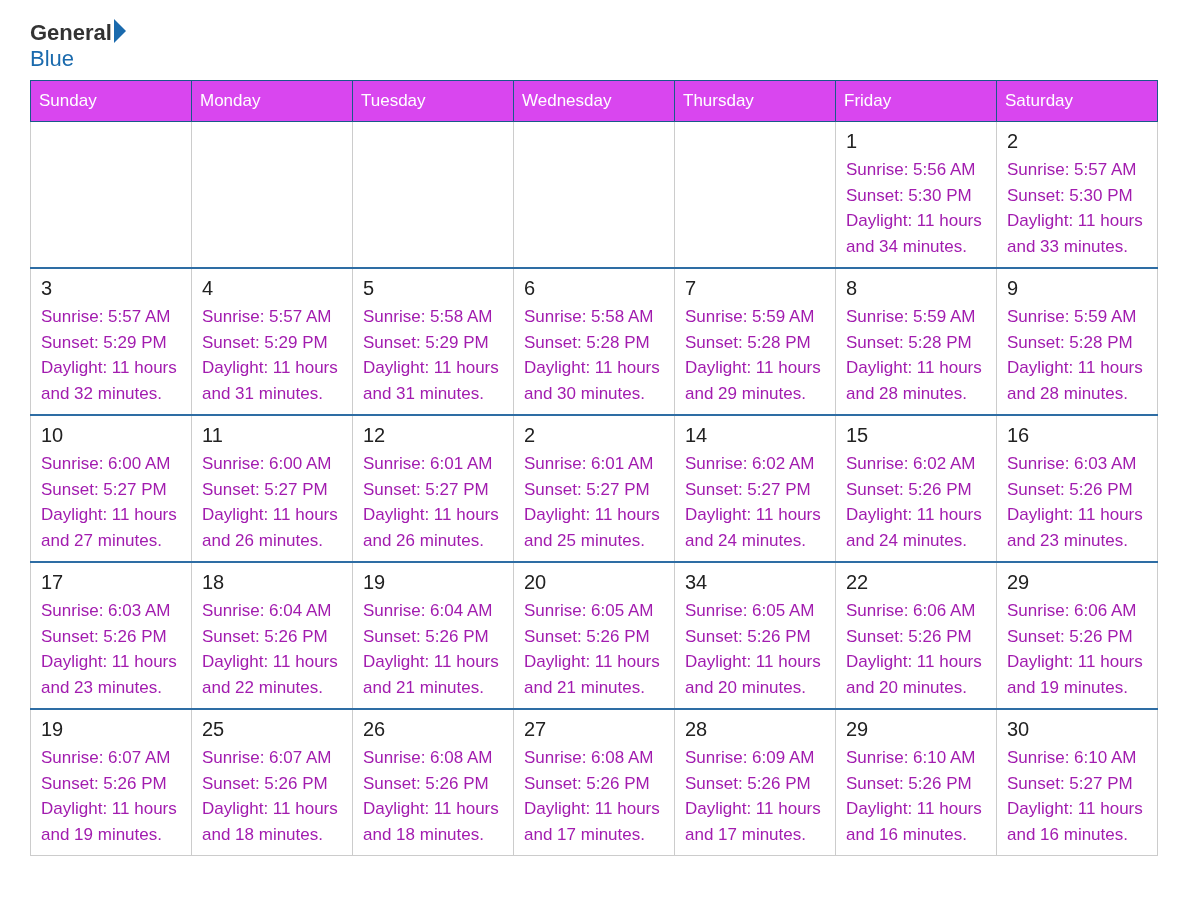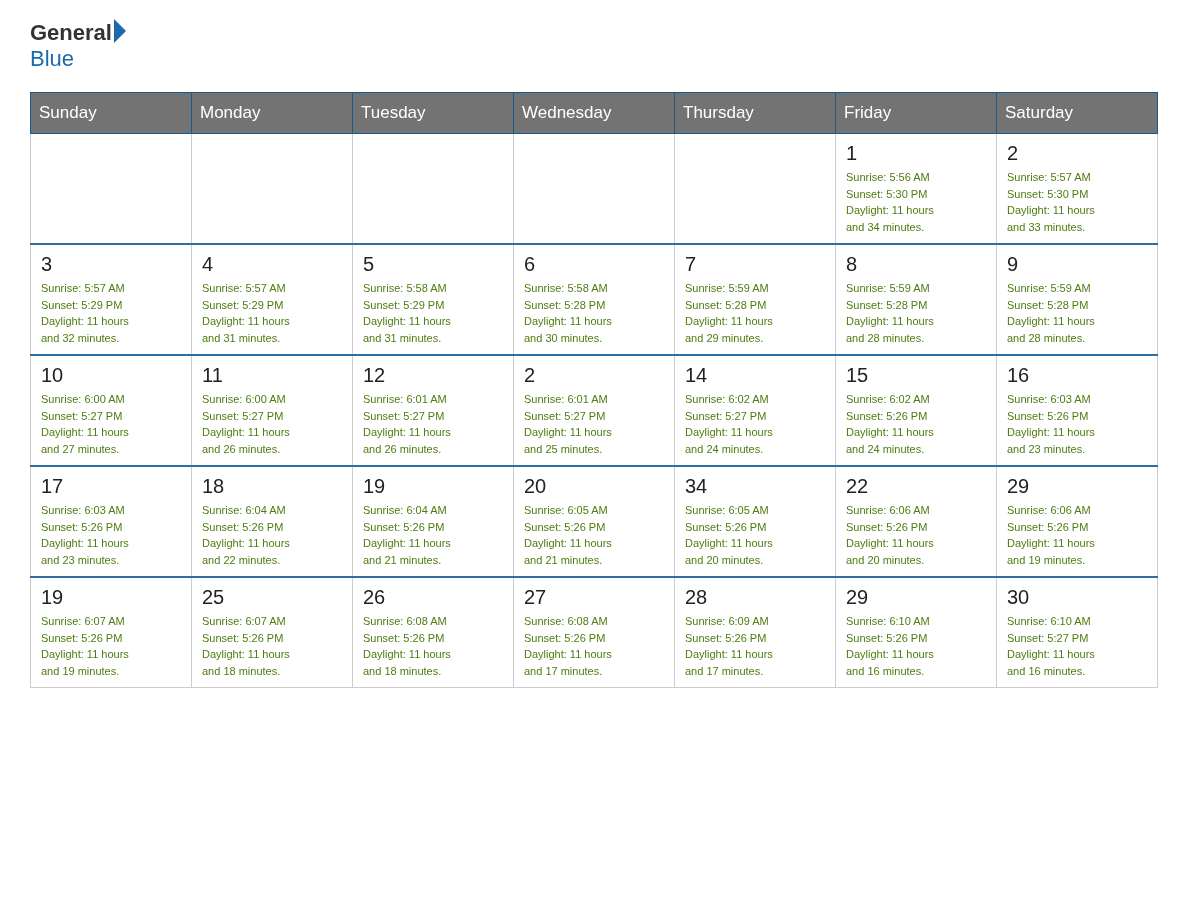--- a/index.html
+++ b/index.html
@@ -9,21 +9,21 @@
       padding: 20px 30px;
       width: 1188px;
       min-height: 918px;
     }
 
     
     .header {
       display: flex;
       justify-content: space-between;
       align-items: flex-start;
-      margin-bottom: 20px;
+      margin-bottom: 8px;
     }
     .logo {
       display: flex;
       align-items: center;
       gap: 4px;
     }
     .logo-text-general {
       font-size: 22px;
       font-weight: bold;
       color: #333;
@@ -65,21 +65,21 @@
       margin-top: 4px;
     }
 
     
     .calendar {
       width: 100%;
       border-collapse: collapse;
       border: 1px solid #999;
     }
     .calendar th {
-      background-color: #737373;
+      background-color: #d946ef;
       color: #fff;
       padding: 10px 8px;
       text-align: left;
       font-size: 17px;
       font-weight: normal;
       border: 1px solid #1a5a8a;
     }
     .calendar td {
       vertical-align: top;
       padding: 8px 10px;
@@ -88,22 +88,22 @@
       height: 110px;
     }
     .day-num {
       font-size: 20px;
       color: #222;
       font-weight: normal;
       display: block;
       margin-bottom: 4px;
     }
     .day-info {
-      font-size: 11px;
-      color: #4d7c0f;
+      font-size: 17px;
+      color: #a21caf;
       line-height: 1.5;
     }
     .empty-cell {
       background: #fff;
     }
     .row-divider td {
       border-top: 2px solid #2e6da4;
     }
   </style>
 </head>

